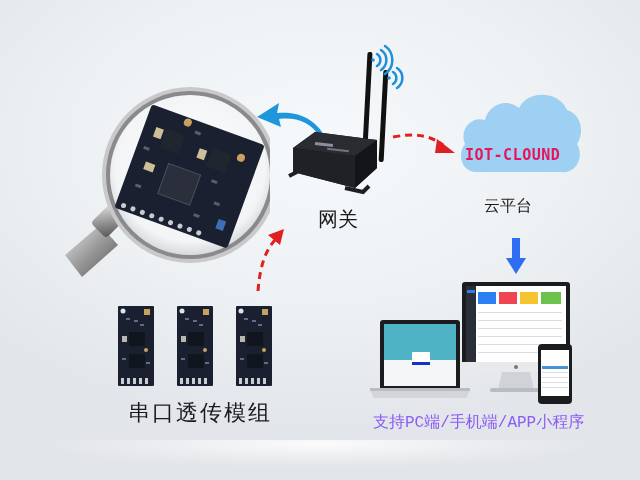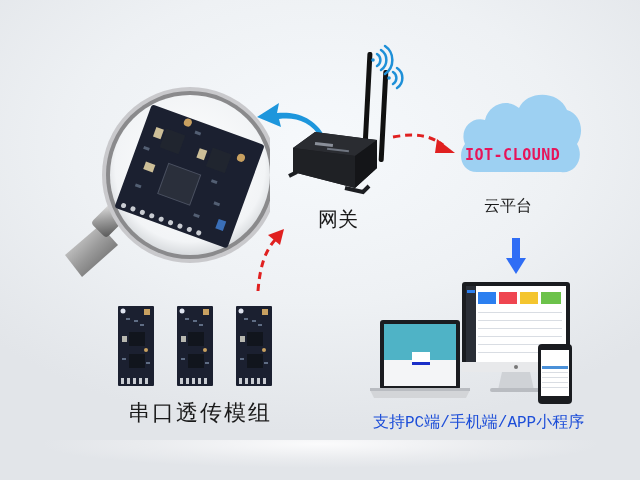--- a/index.html
+++ b/index.html
@@ -243,13 +243,13 @@
     <rect x="176" y="84" width="26" height="3" fill="#4a90d8"></rect>
     <g fill="#d9dde3">
         <rect x="176" y="90" width="26" height="1"></rect>
         <rect x="176" y="95" width="26" height="1"></rect>
         <rect x="176" y="100" width="26" height="1"></rect>
         <rect x="176" y="105" width="26" height="1"></rect>
       </g>
   </g>
 </svg>
 
-<div class="label" style="left:373px;top:412px;font-size:16px;color:#1d4ed8">支持PC端/手机端/APP小程序</div>
+<div class="label" style="left:373px;top:412px;font-size:16px;color:#8b5cf6">支持PC端/手机端/APP小程序</div>
 
 </body></html>

